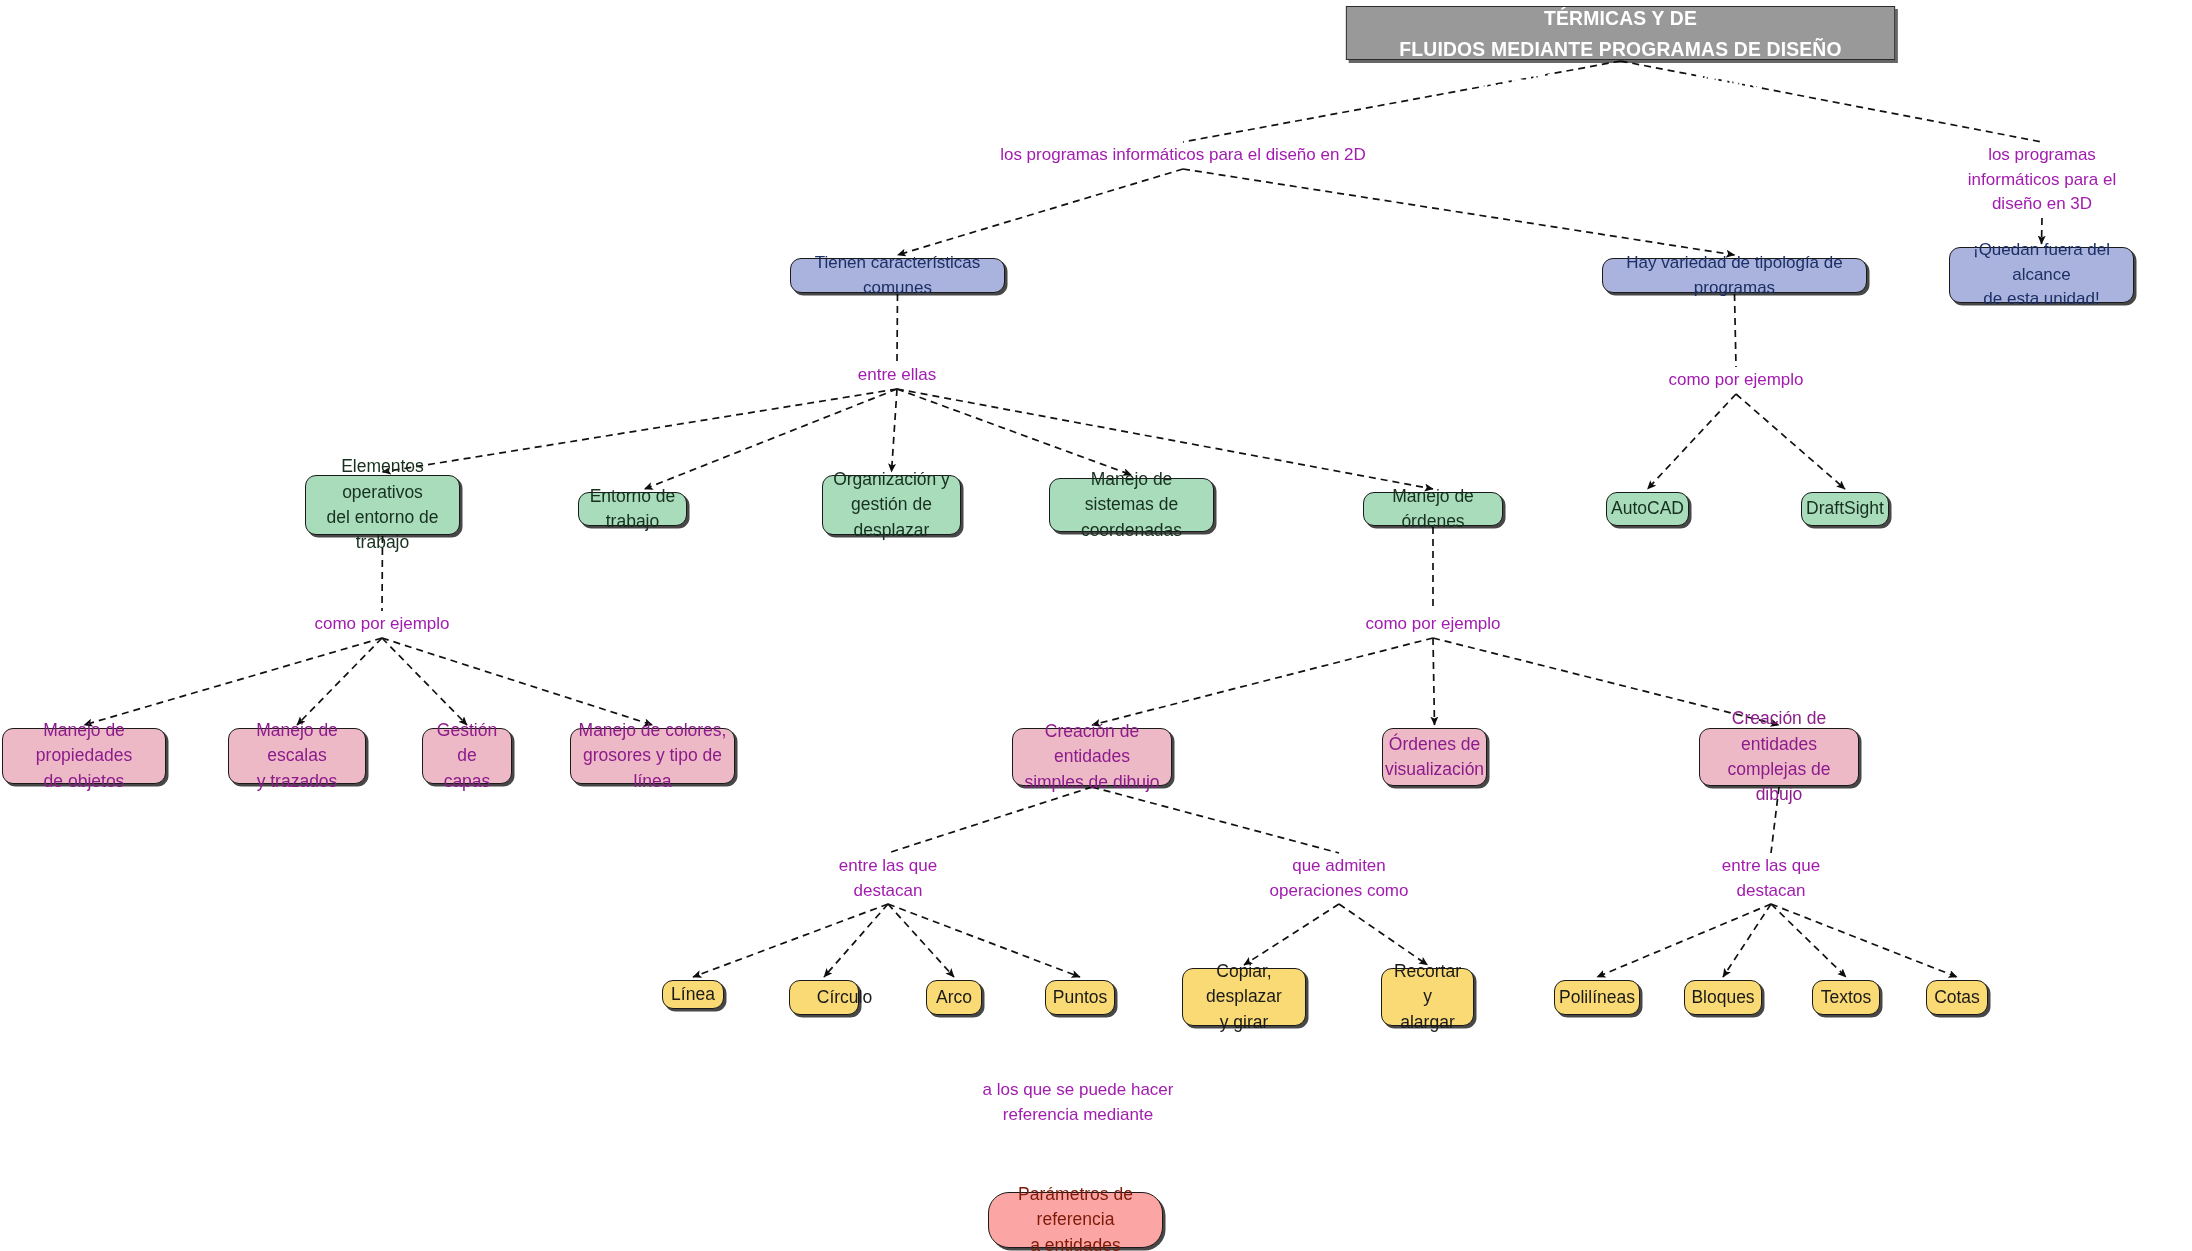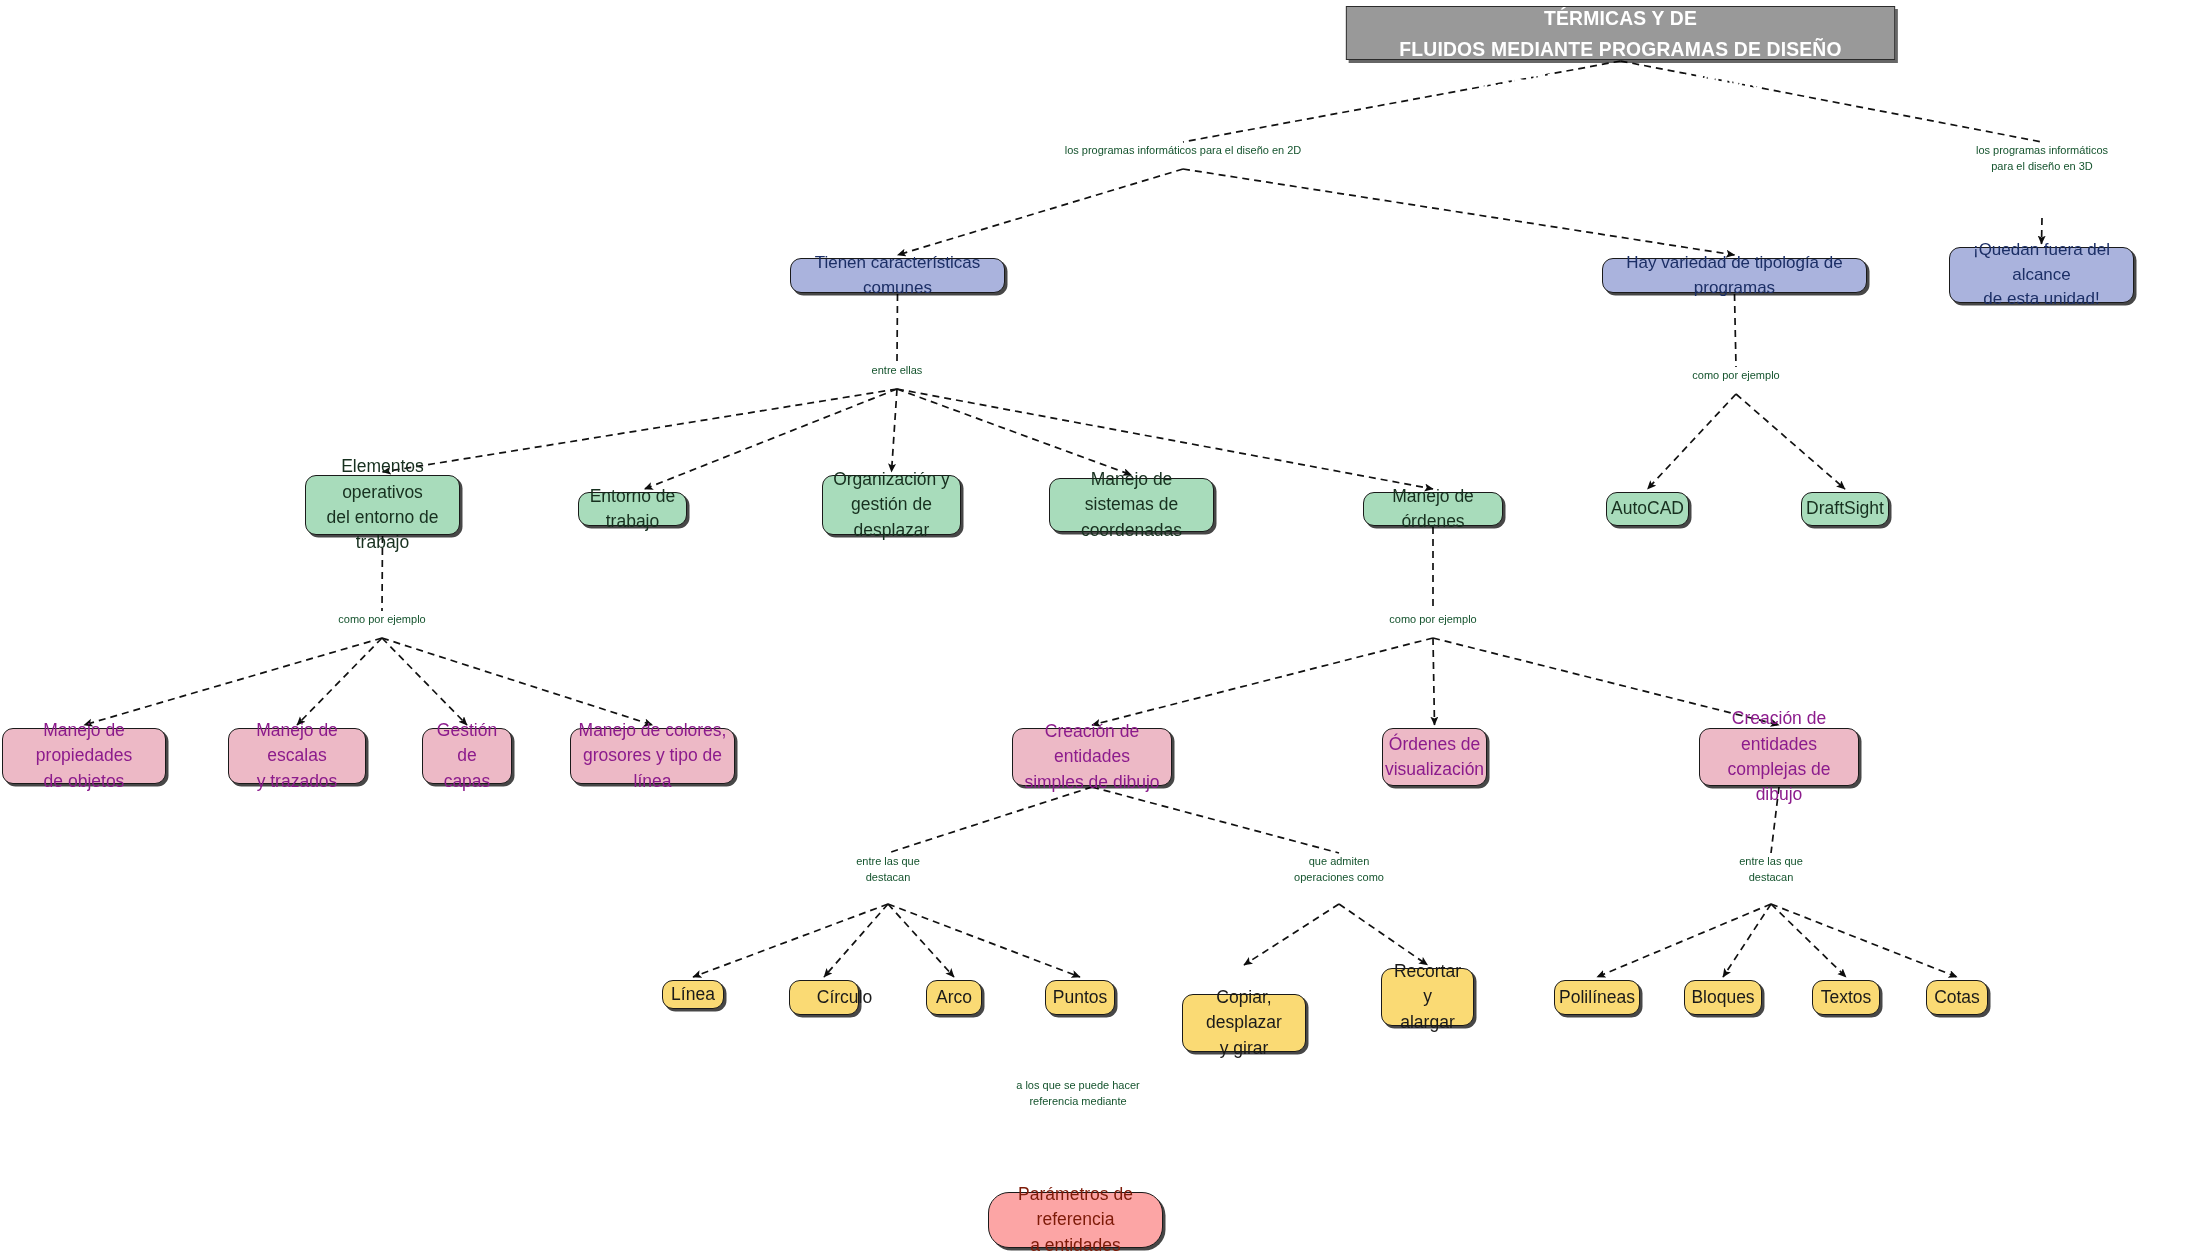--- a/index.html
+++ b/index.html
@@ -75,22 +75,22 @@
     font-size: 17.5px;
   }
   .node.orange {
     background: #fca5a5;
     color: #7d1a08;
     font-size: 17.5px;
     border-radius: 21px;
   }
   .edge-label {
     position: absolute;
-    color: #14532d;
-    font-size: 11px;
+    color: #a21caf;
+    font-size: 17px;
     line-height: 1.45;
     text-align: center;
     white-space: pre-line;
     transform: translate(-50%, 0);
     z-index: 4;
     background: transparent;
   }
 </style>
 </head>
 <body>
@@ -170,21 +170,21 @@
       <div class="node pink" style="left: 1012px; top: 728px; width: 160px; height: 58px;">Creación de entidades
 simples de dibujo</div>
       <div class="node pink" style="left: 1382px; top: 728px; width: 105px; height: 58px;">Órdenes de
 visualización</div>
       <div class="node pink" style="left: 1699px; top: 728px; width: 160px; height: 58px;">Creación de entidades
 complejas de dibujo</div>
       <div class="node yellow" style="left: 662px; top: 980px; width: 62px; height: 29px;">Línea</div>
       <div class="node yellow" style="left: 789px; top: 980px; width: 70px; height: 35px; padding-left: 47px;">Círculo</div>
       <div class="node yellow" style="left: 926px; top: 980px; width: 56px; height: 35px;">Arco</div>
       <div class="node yellow" style="left: 1045px; top: 980px; width: 70px; height: 35px;">Puntos</div>
-      <div class="node yellow" style="left: 1182px; top: 968px; width: 124px; height: 58px; margin-top: 26px;">Copiar, desplazar
+      <div class="node yellow" style="left: 1182px; top: 968px; width: 124px; height: 58px;">Copiar, desplazar
 y girar</div>
       <div class="node yellow" style="left: 1381px; top: 968px; width: 93px; height: 58px;">Recortar y
 alargar</div>
       <div class="node yellow" style="left: 1554px; top: 980px; width: 86px; height: 35px;">Polilíneas</div>
       <div class="node yellow" style="left: 1684px; top: 980px; width: 78px; height: 35px;">Bloques</div>
       <div class="node yellow" style="left: 1812px; top: 980px; width: 68px; height: 35px;">Textos</div>
       <div class="node yellow" style="left: 1926px; top: 980px; width: 62px; height: 35px;">Cotas</div>
       <div class="node orange" style="left: 988px; top: 1192px; width: 175px; height: 56px;">Parámetros de referencia
 a entidades</div>
     </div>

